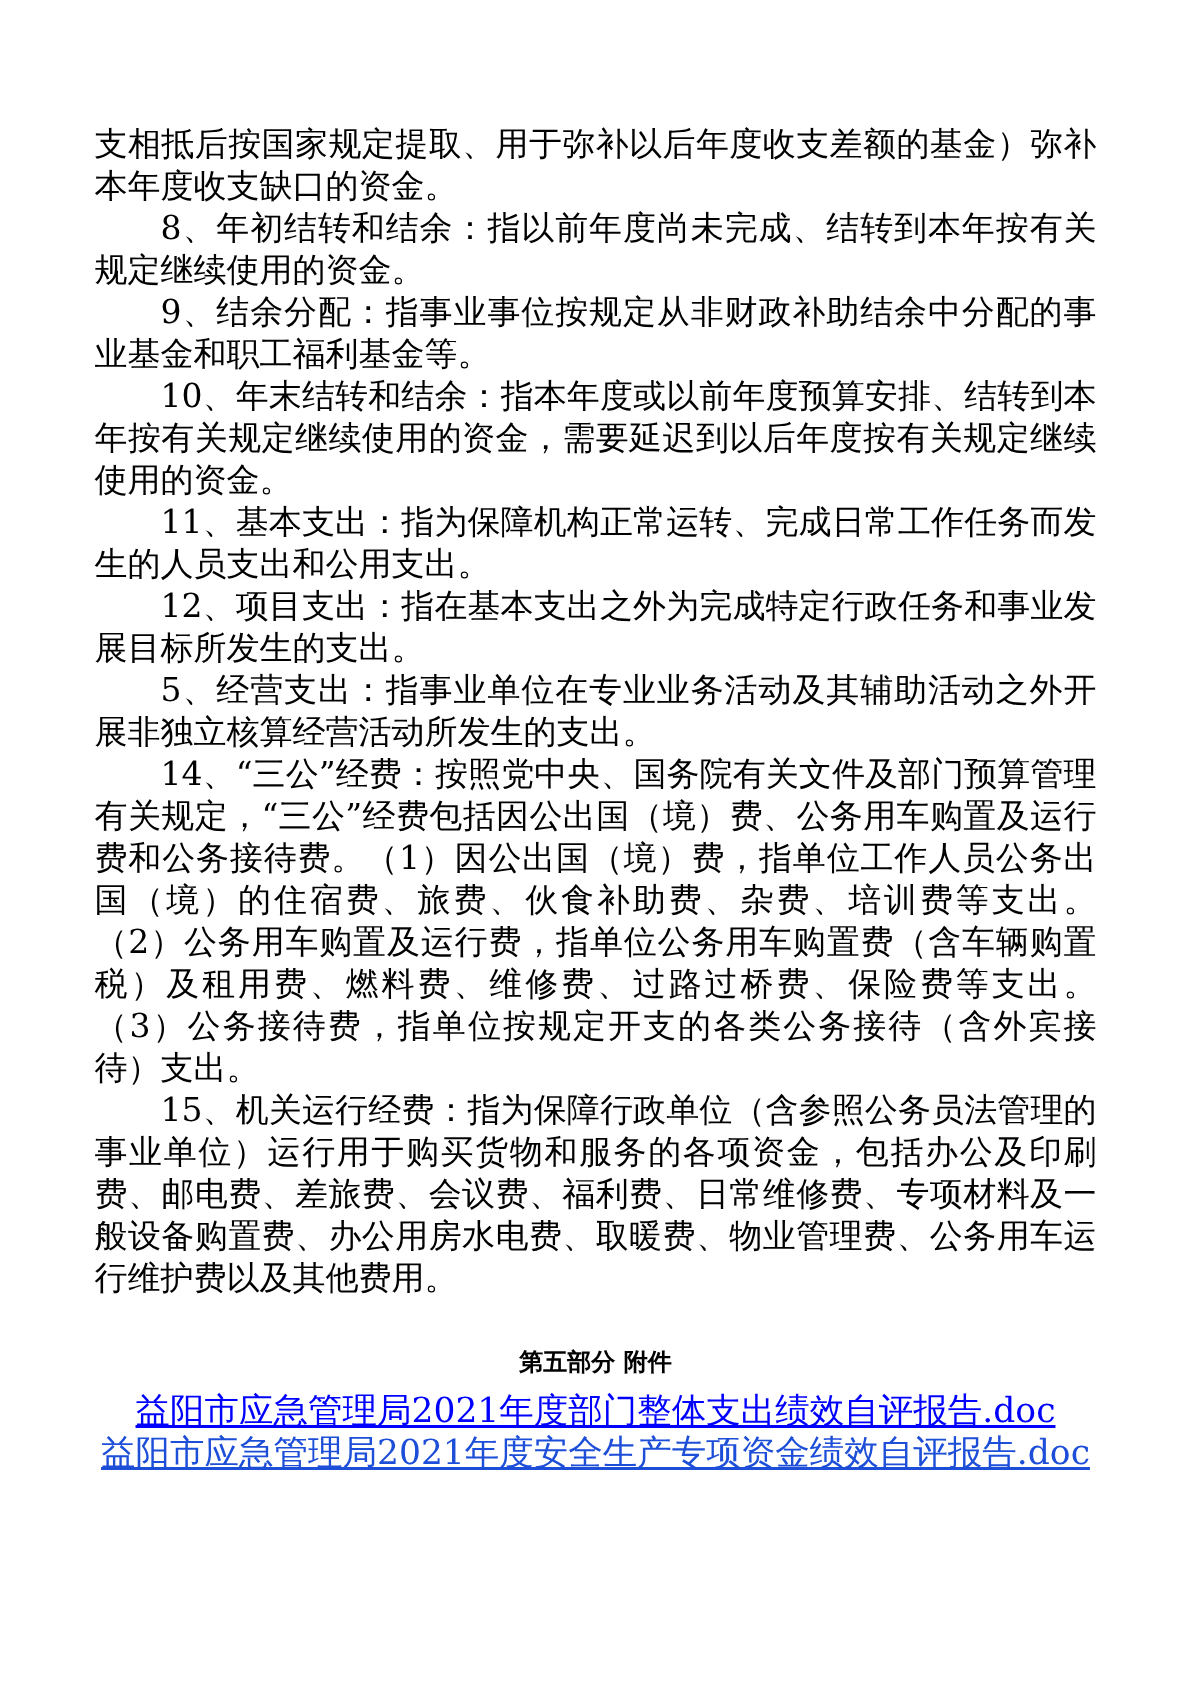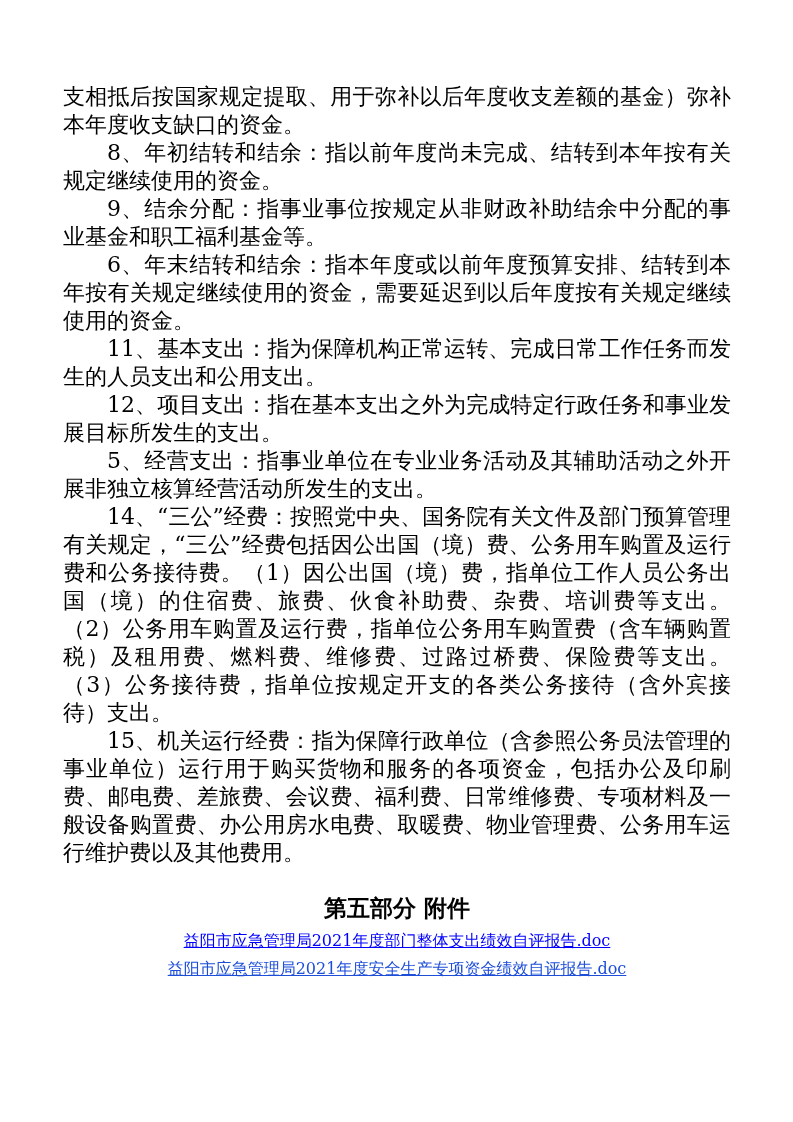--- a/index.html
+++ b/index.html
@@ -34,49 +34,49 @@
     word-break: break-all;
   }
   .para.indent {
     text-indent: 2em;
   }
   .term {
     font-weight: normal;
   }
   .section-title {
     margin: 26px 0 0 0;
-    font-size: 23px;
+    font-size: 16px;
     line-height: 30px;
     font-weight: bold;
     text-align: center;
   }
   .attachments {
     margin-top: 4px;
     text-align: center;
   }
   .attachment-link {
     display: block;
-    font-size: 16px;
+    font-size: 23px;
     line-height: 28px;
     text-decoration: underline;
     cursor: pointer;
   }
 </style>
 </head>
 <body>
 
 <div class="page">
   <div class="content">
 
     <p class="para">支相抵后按国家规定提取、用于弥补以后年度收支差额的基金）弥补本年度收支缺口的资金。</p>
 
     <div id="definitions">
         <p class="para indent"><span class="term">8、年初结转和结余：</span><span>指以前年度尚未完成、结转到本年按有关规定继续使用的资金。</span></p>
         <p class="para indent"><span class="term">9、结余分配：</span><span>指事业事位按规定从非财政补助结余中分配的事业基金和职工福利基金等。</span></p>
-        <p class="para indent"><span class="term">6、年末结转和结余：</span><span>指本年度或以前年度预算安排、结转到本年按有关规定继续使用的资金，需要延迟到以后年度按有关规定继续使用的资金。</span></p>
+        <p class="para indent"><span class="term">10、年末结转和结余：</span><span>指本年度或以前年度预算安排、结转到本年按有关规定继续使用的资金，需要延迟到以后年度按有关规定继续使用的资金。</span></p>
         <p class="para indent"><span class="term">11、基本支出：</span><span>指为保障机构正常运转、完成日常工作任务而发生的人员支出和公用支出。</span></p>
         <p class="para indent"><span class="term">12、项目支出：</span><span>指在基本支出之外为完成特定行政任务和事业发展目标所发生的支出。</span></p>
         <p class="para indent"><span class="term">5、经营支出：</span><span>指事业单位在专业业务活动及其辅助活动之外开展非独立核算经营活动所发生的支出。</span></p>
         <p class="para indent"><span class="term">14、“三公”经费：</span><span>按照党中央、国务院有关文件及部门预算管理有关规定，“三公”经费包括因公出国（境）费、公务用车购置及运行费和公务接待费。（1）因公出国（境）费，指单位工作人员公务出国（境）的住宿费、旅费、伙食补助费、杂费、培训费等支出。（2）公务用车购置及运行费，指单位公务用车购置费（含车辆购置税）及租用费、燃料费、维修费、过路过桥费、保险费等支出。（3）公务接待费，指单位按规定开支的各类公务接待（含外宾接待）支出。</span></p>
         <p class="para indent"><span class="term">15、机关运行经费：</span><span>指为保障行政单位（含参照公务员法管理的事业单位）运行用于购买货物和服务的各项资金，包括办公及印刷费、邮电费、差旅费、会议费、福利费、日常维修费、专项材料及一般设备购置费、办公用房水电费、取暖费、物业管理费、公务用车运行维护费以及其他费用。</span></p>
       </div>
 
     <h2 class="section-title">第五部分 附件</h2>
 
     <div class="attachments" id="attachments">

